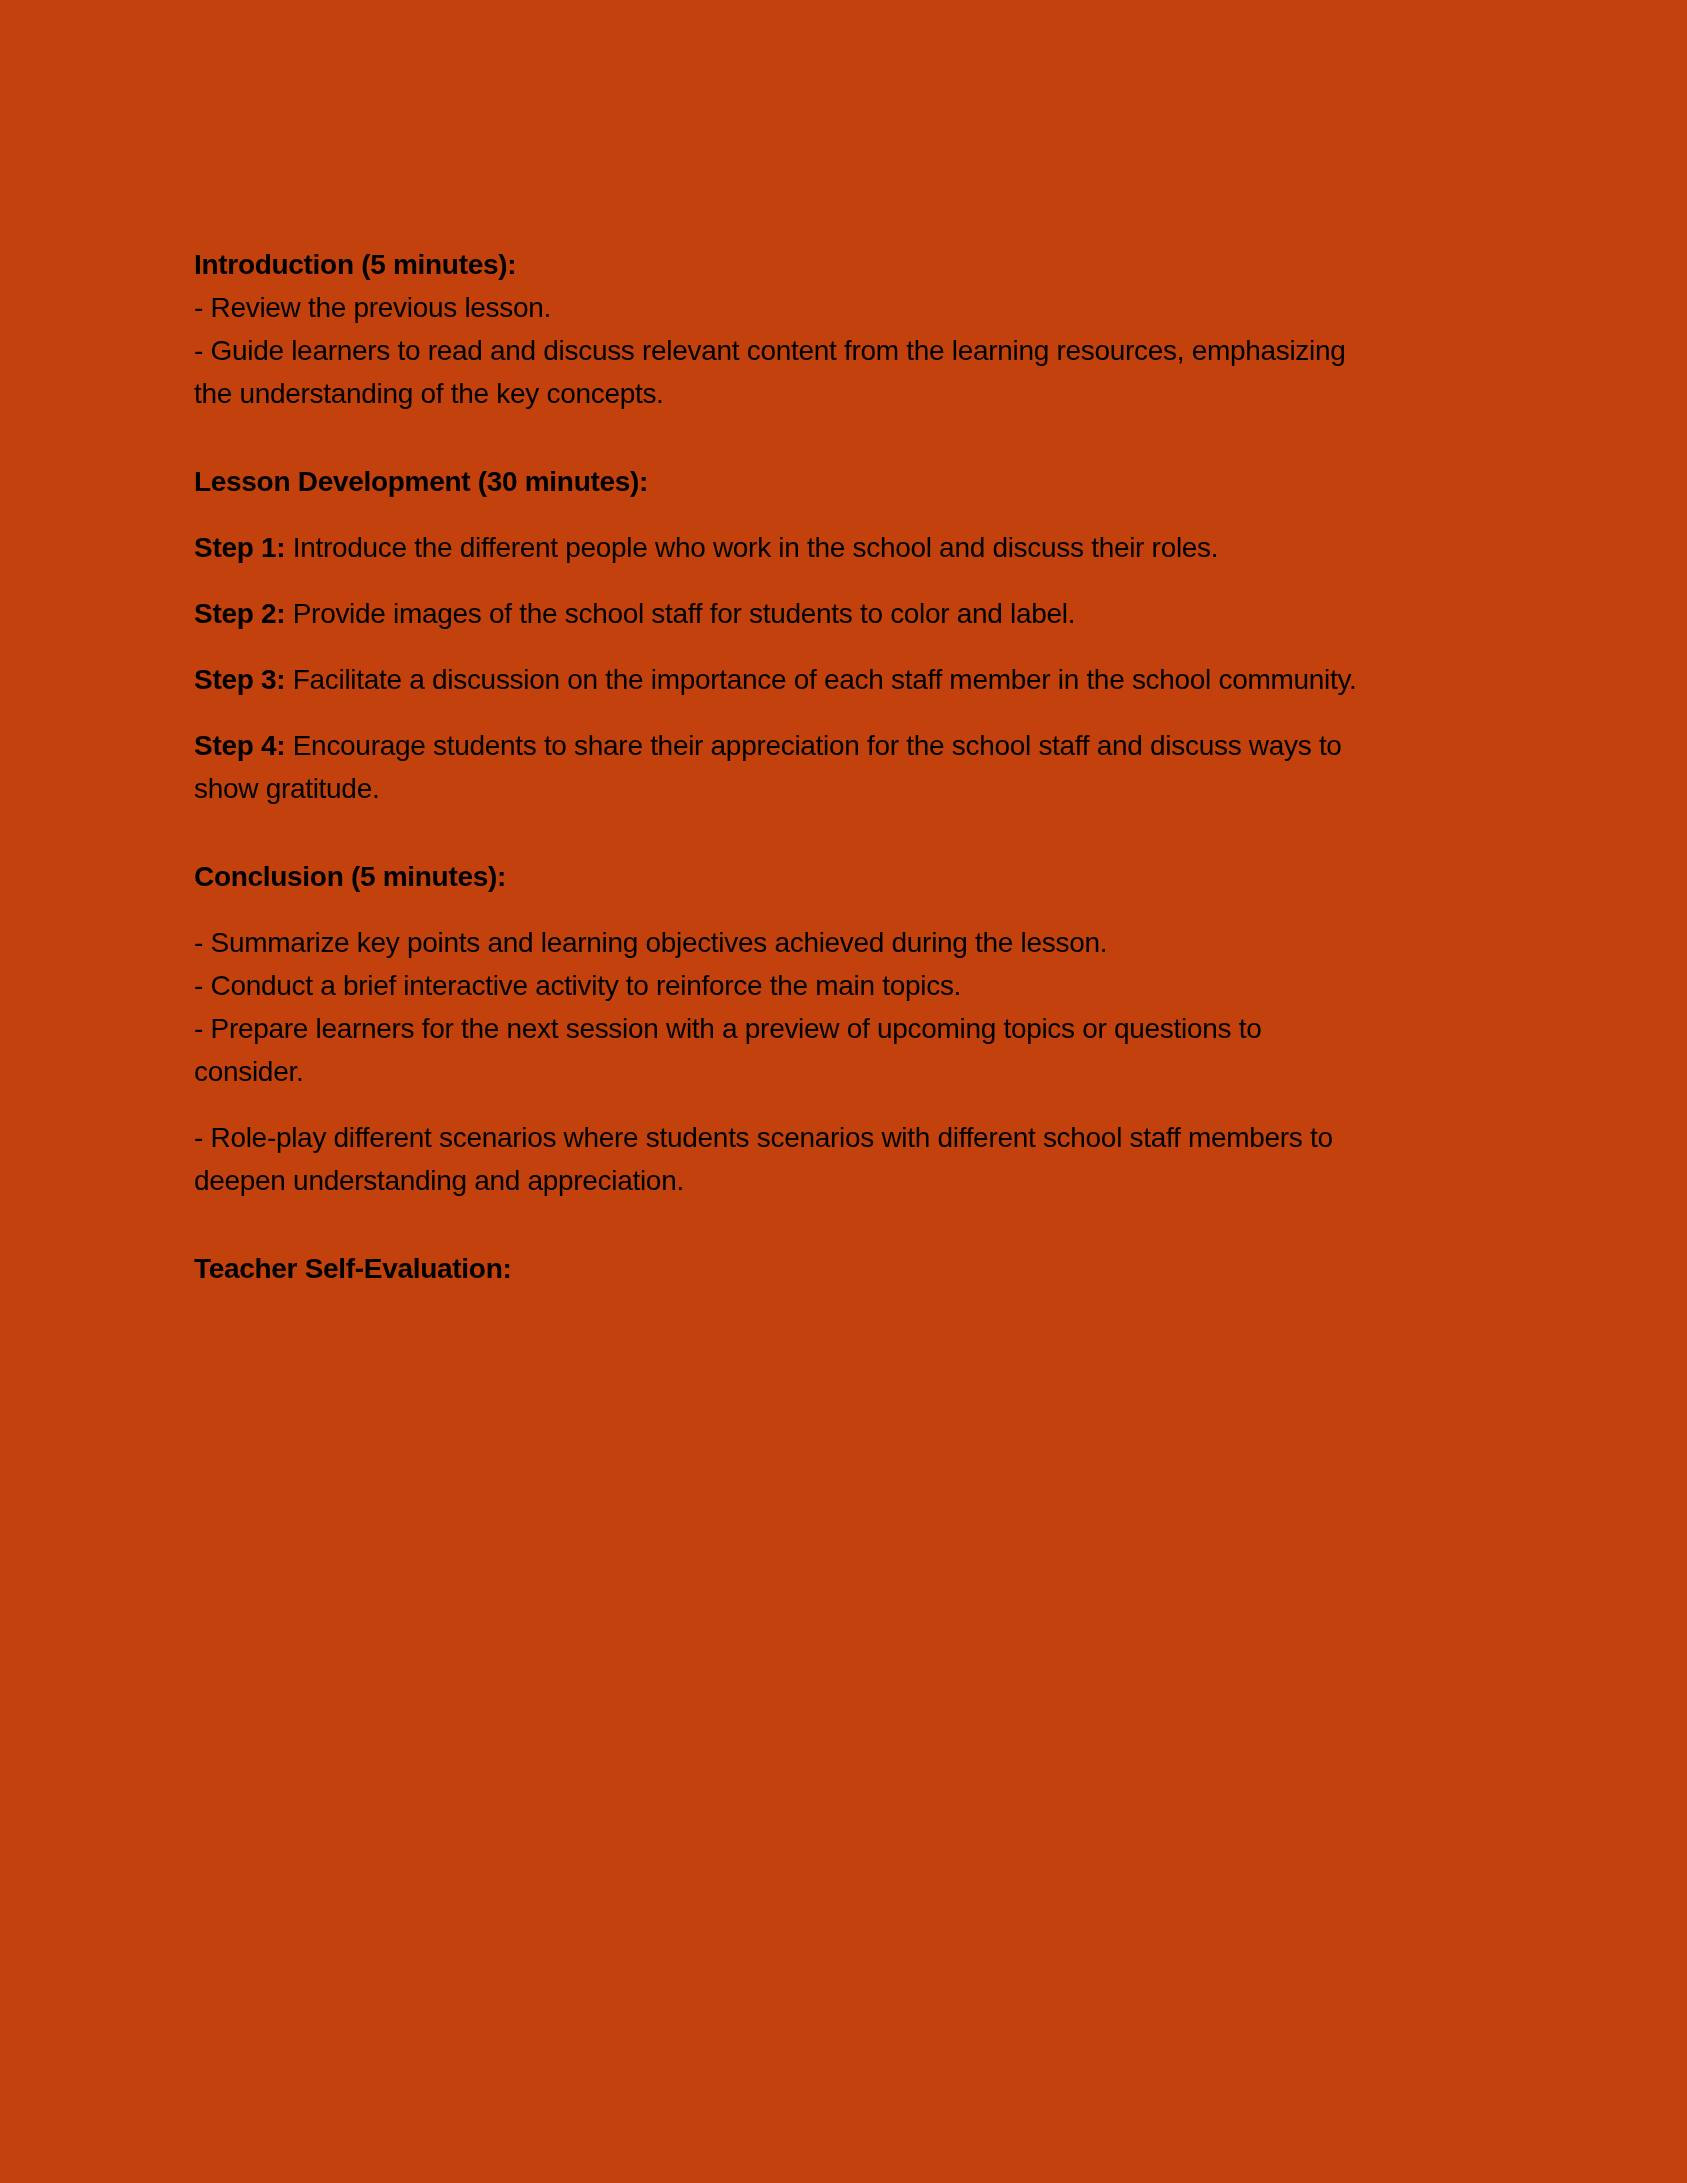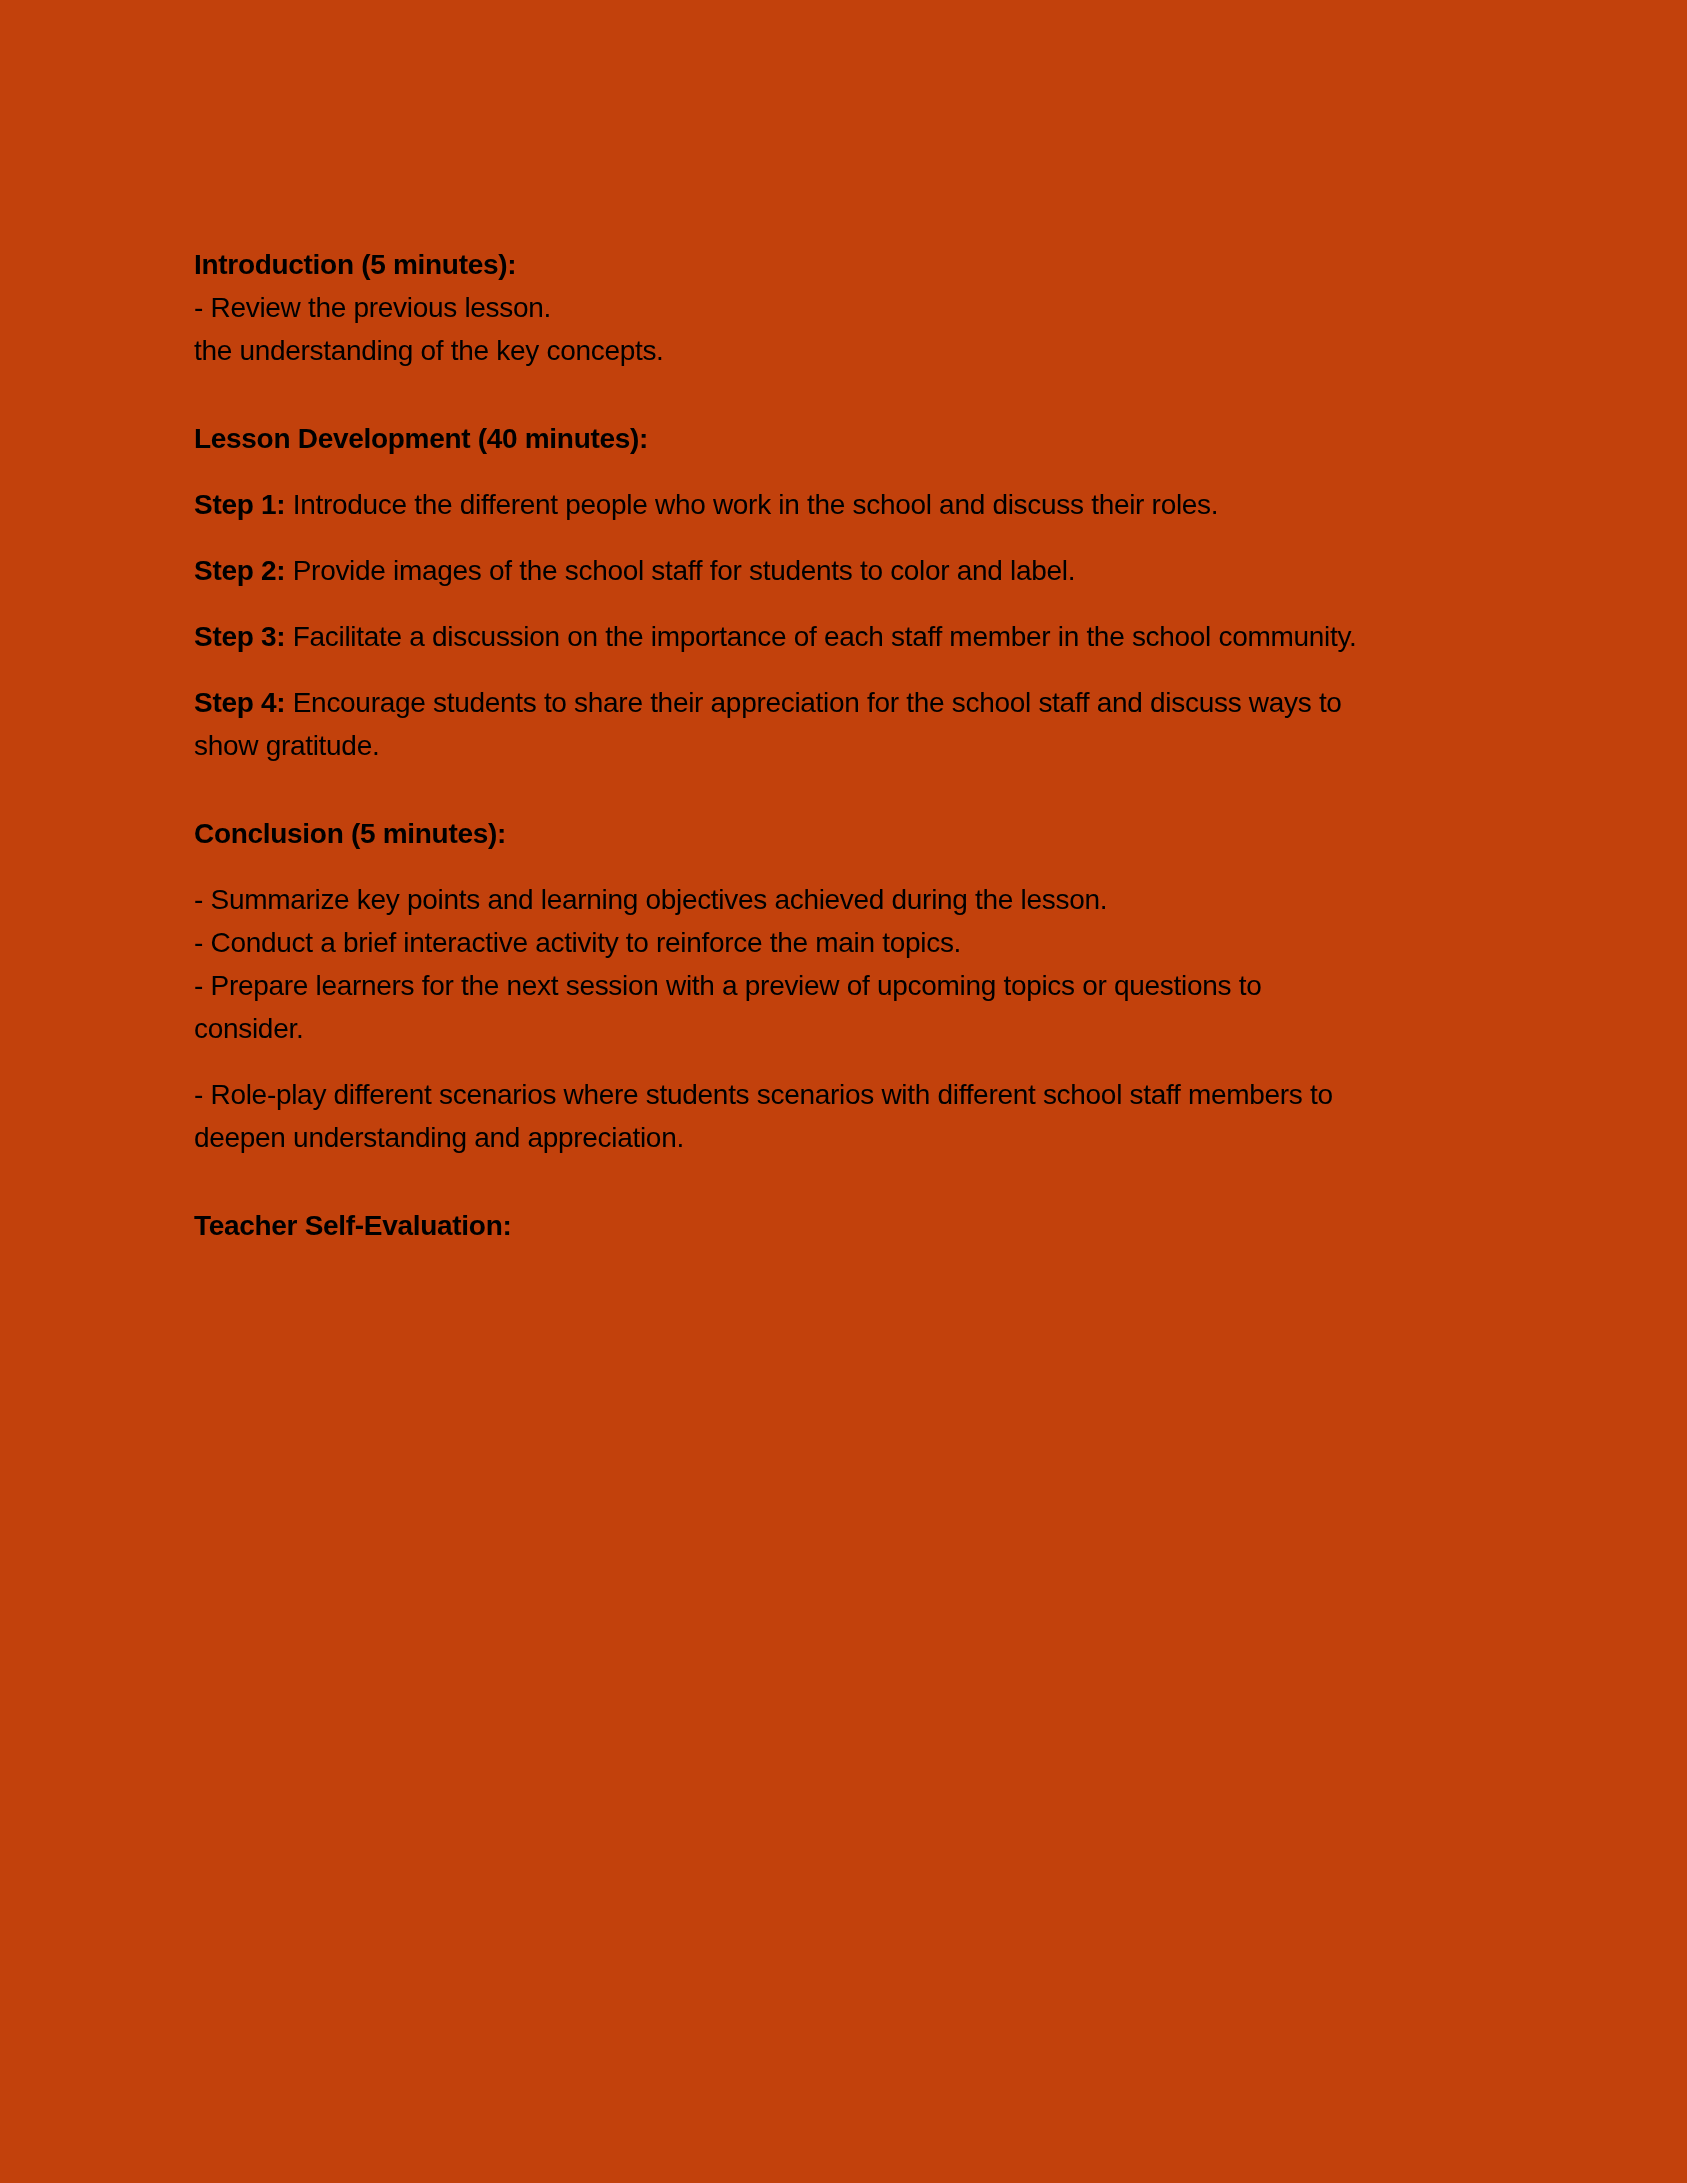--- a/index.html
+++ b/index.html
@@ -33,25 +33,26 @@
 </style>
 </head>
 <body>
 
 <div class="page">
   <div class="doc">
 
     <div class="para first">
       <div class="line"><span class="b">Introduction (5 minutes):</span></div>
       <div class="line">- Review the previous lesson.</div>
+      <div class="line">- Guide learners to read and discuss relevant content from the learning resources, emphasizing</div>
       <div class="line">the understanding of the key concepts.</div>
     </div>
 
     <div class="para section-head">
-      <span class="b">Lesson Development (40 minutes):</span>
+      <span class="b">Lesson Development (30 minutes):</span>
     </div>
 
     <div class="para">
       <div class="line"><span class="b">Step 1:</span><span> Introduce the different people who work in the school and discuss their roles.</span></div>
     </div>
 
     <div class="para">
       <div class="line"><span class="b">Step 2:</span><span> Provide images of the school staff for students to color and label.</span></div>
     </div>
 

